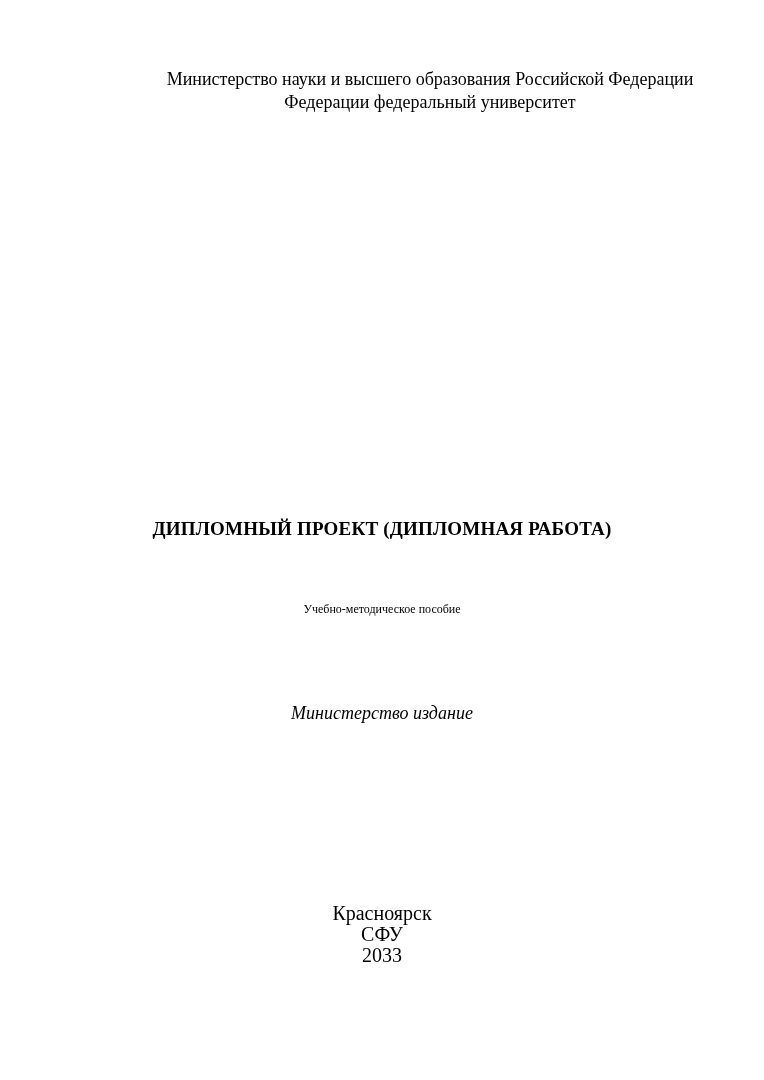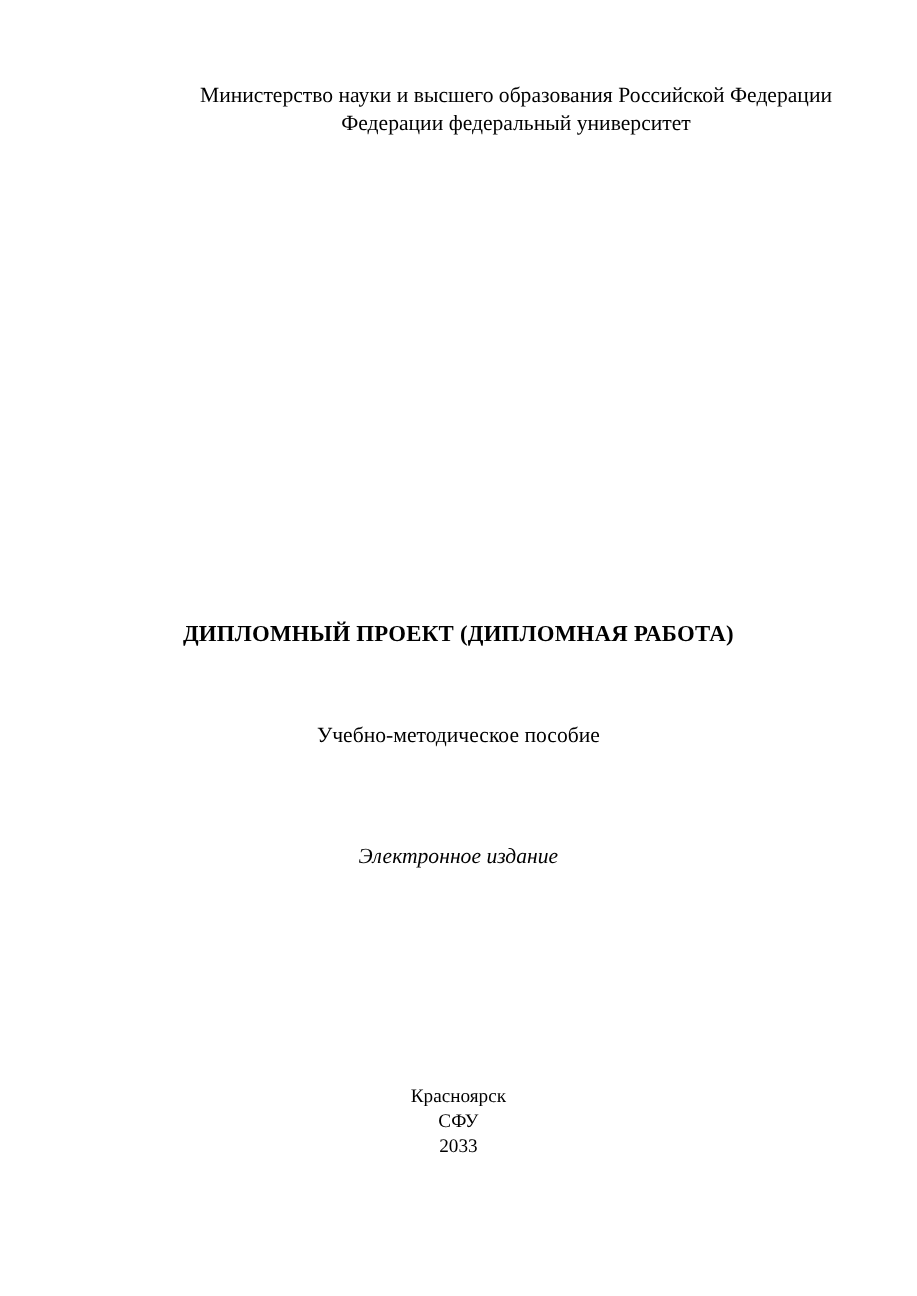--- a/index.html
+++ b/index.html
@@ -30,48 +30,48 @@
       margin-left: 48px;
     }
     .title-block {
       top: 518px;
       font-size: 19px;
       font-weight: bold;
       letter-spacing: 0.2px;
     }
     .subtitle-block {
       top: 602px;
-      font-size: 18px;
+      font-size: 12px;
     }
     .edition-block {
       top: 703px;
       font-size: 18px;
       font-style: italic;
     }
     .imprint-block {
       top: 903px;
-      font-size: 16px;
+      font-size: 20px;
       line-height: 21px;
     }
   </style>
 </head>
 <body>
 
 <div class="page">
 
   <div class="centered-block header-block">
     <div>Министерство науки и высшего образования Российской Федерации</div>
     <div>Федерации федеральный университет</div>
   </div>
 
   <div class="centered-block title-block">ДИПЛОМНЫЙ ПРОЕКТ (ДИПЛОМНАЯ РАБОТА)</div>
 
   <div class="centered-block subtitle-block">Учебно-методическое пособие</div>
 
-  <div class="centered-block edition-block">Электронное издание</div>
+  <div class="centered-block edition-block">Министерство издание</div>
 
   <div class="centered-block imprint-block">
     <div>Красноярск</div>
     <div>СФУ</div>
     <div>2033</div>
   </div>
 
 </div>
 
 </body></html>

